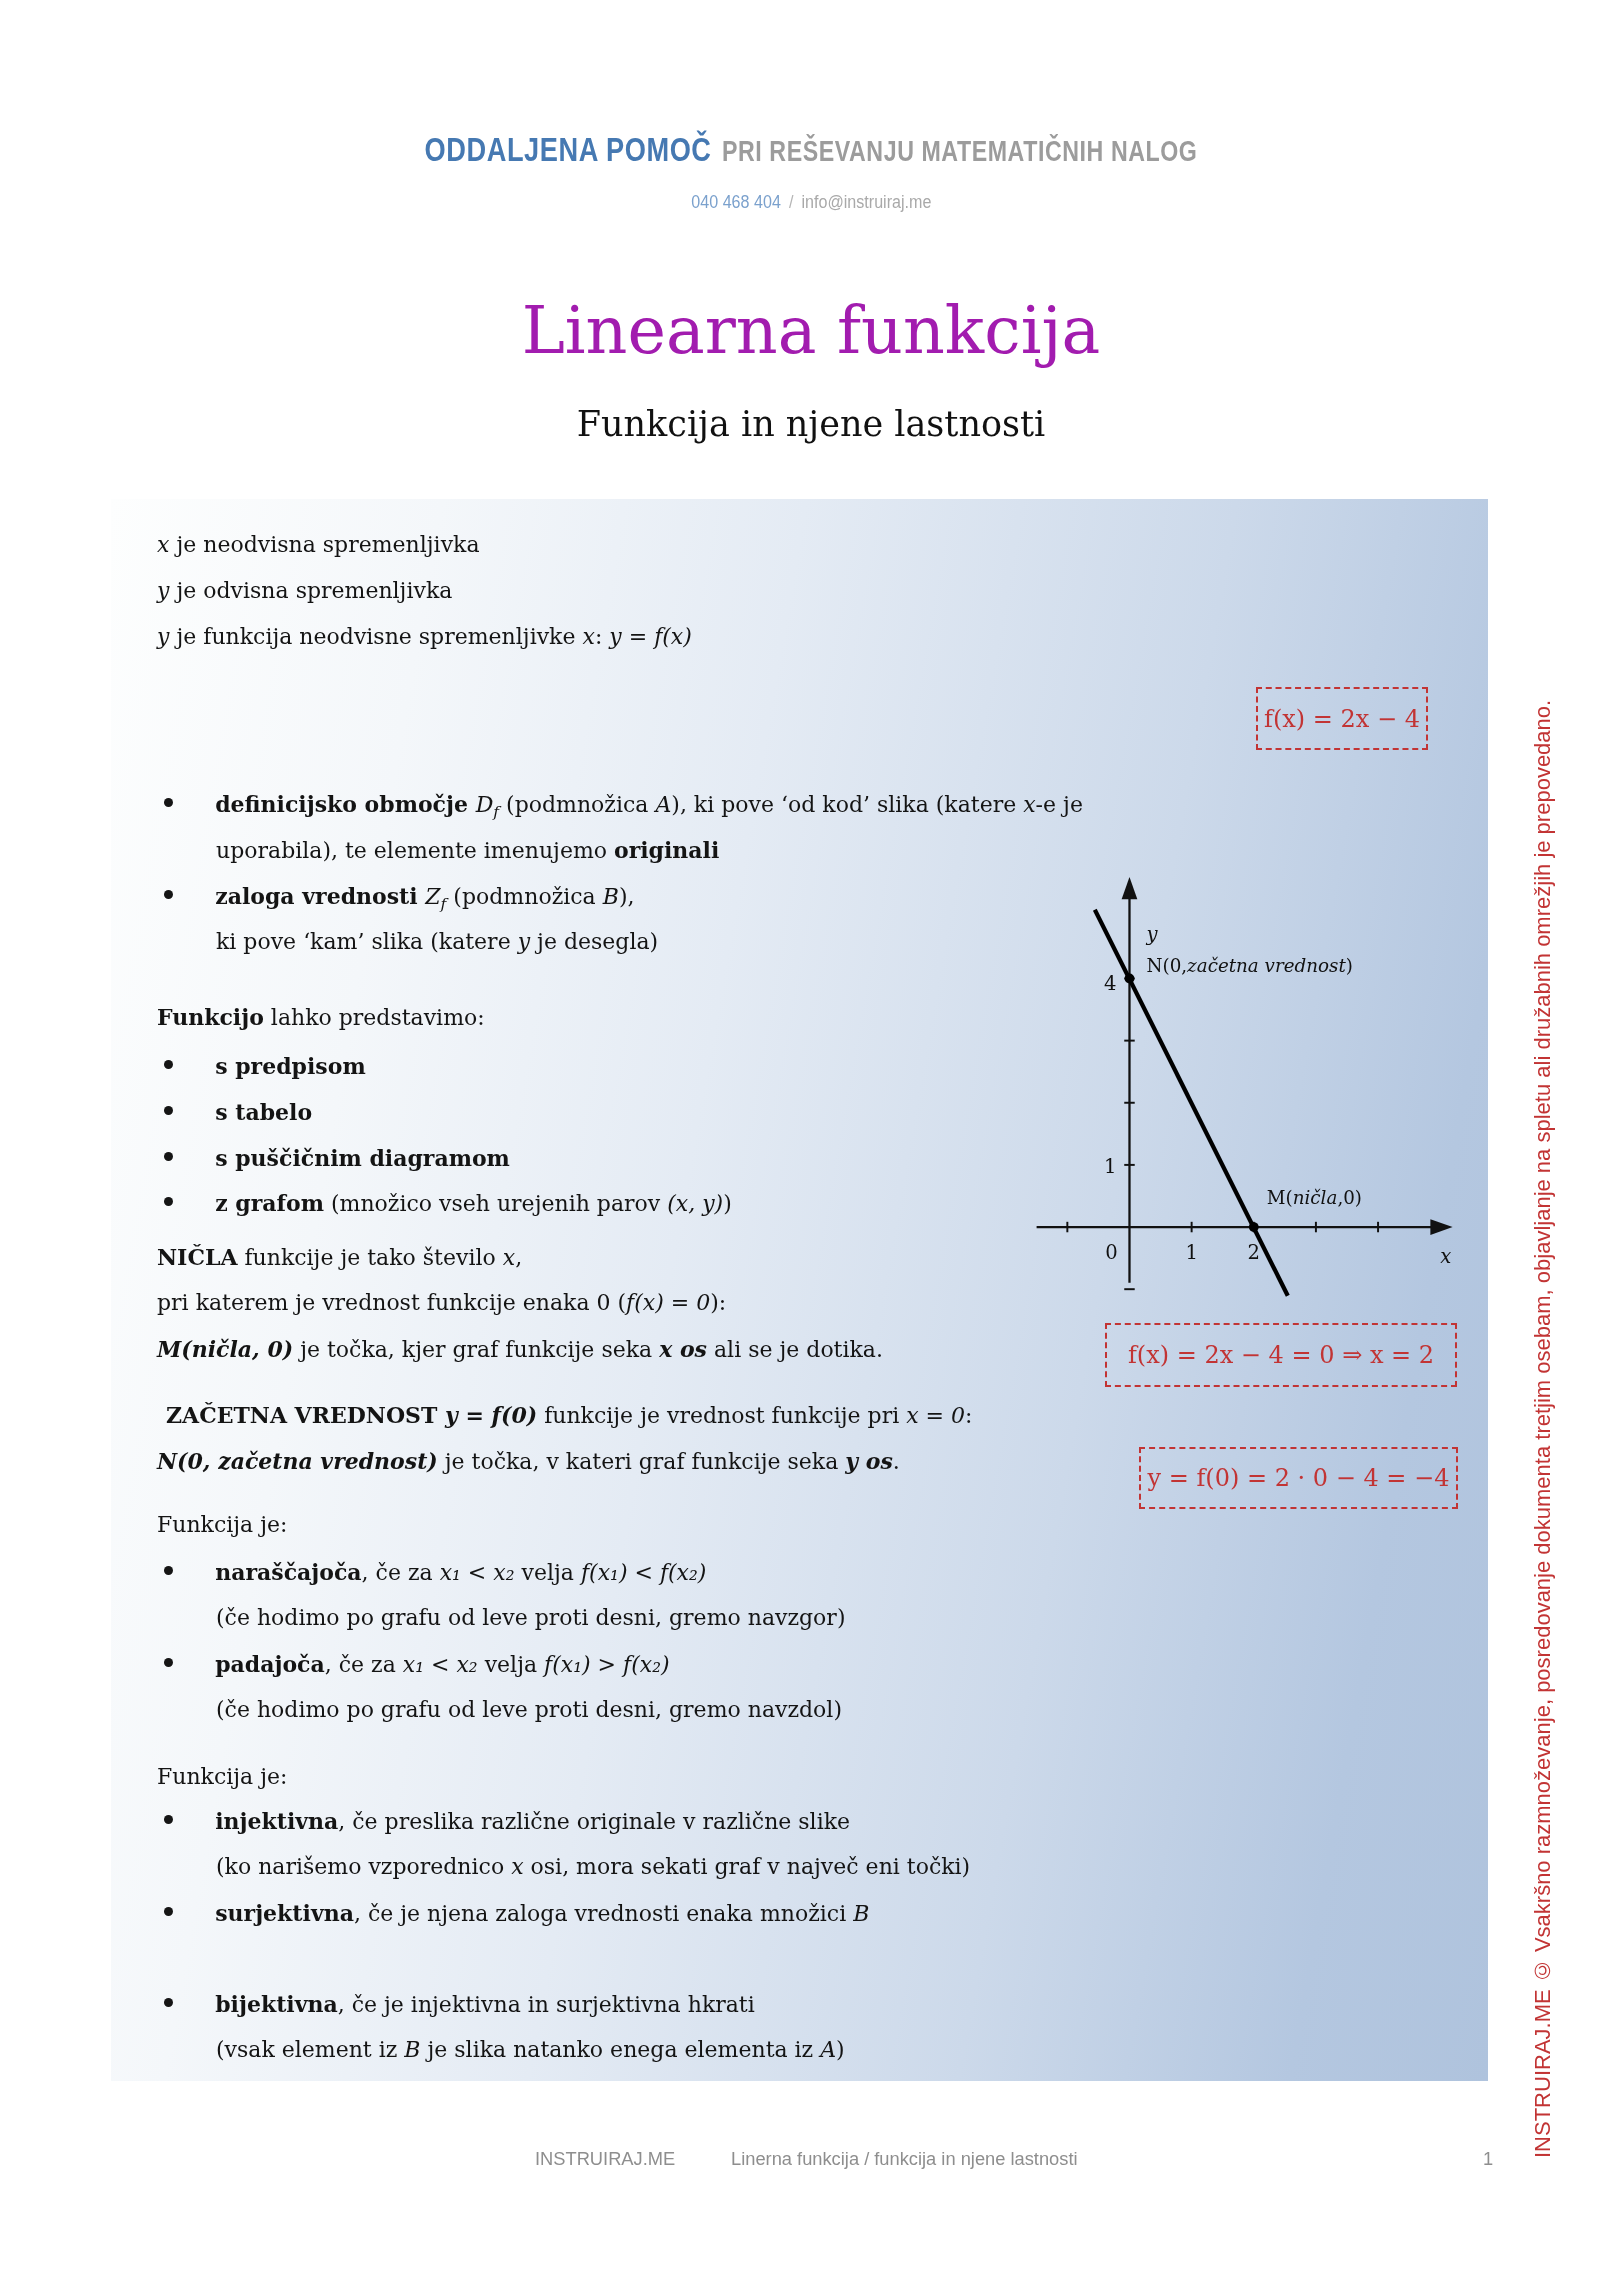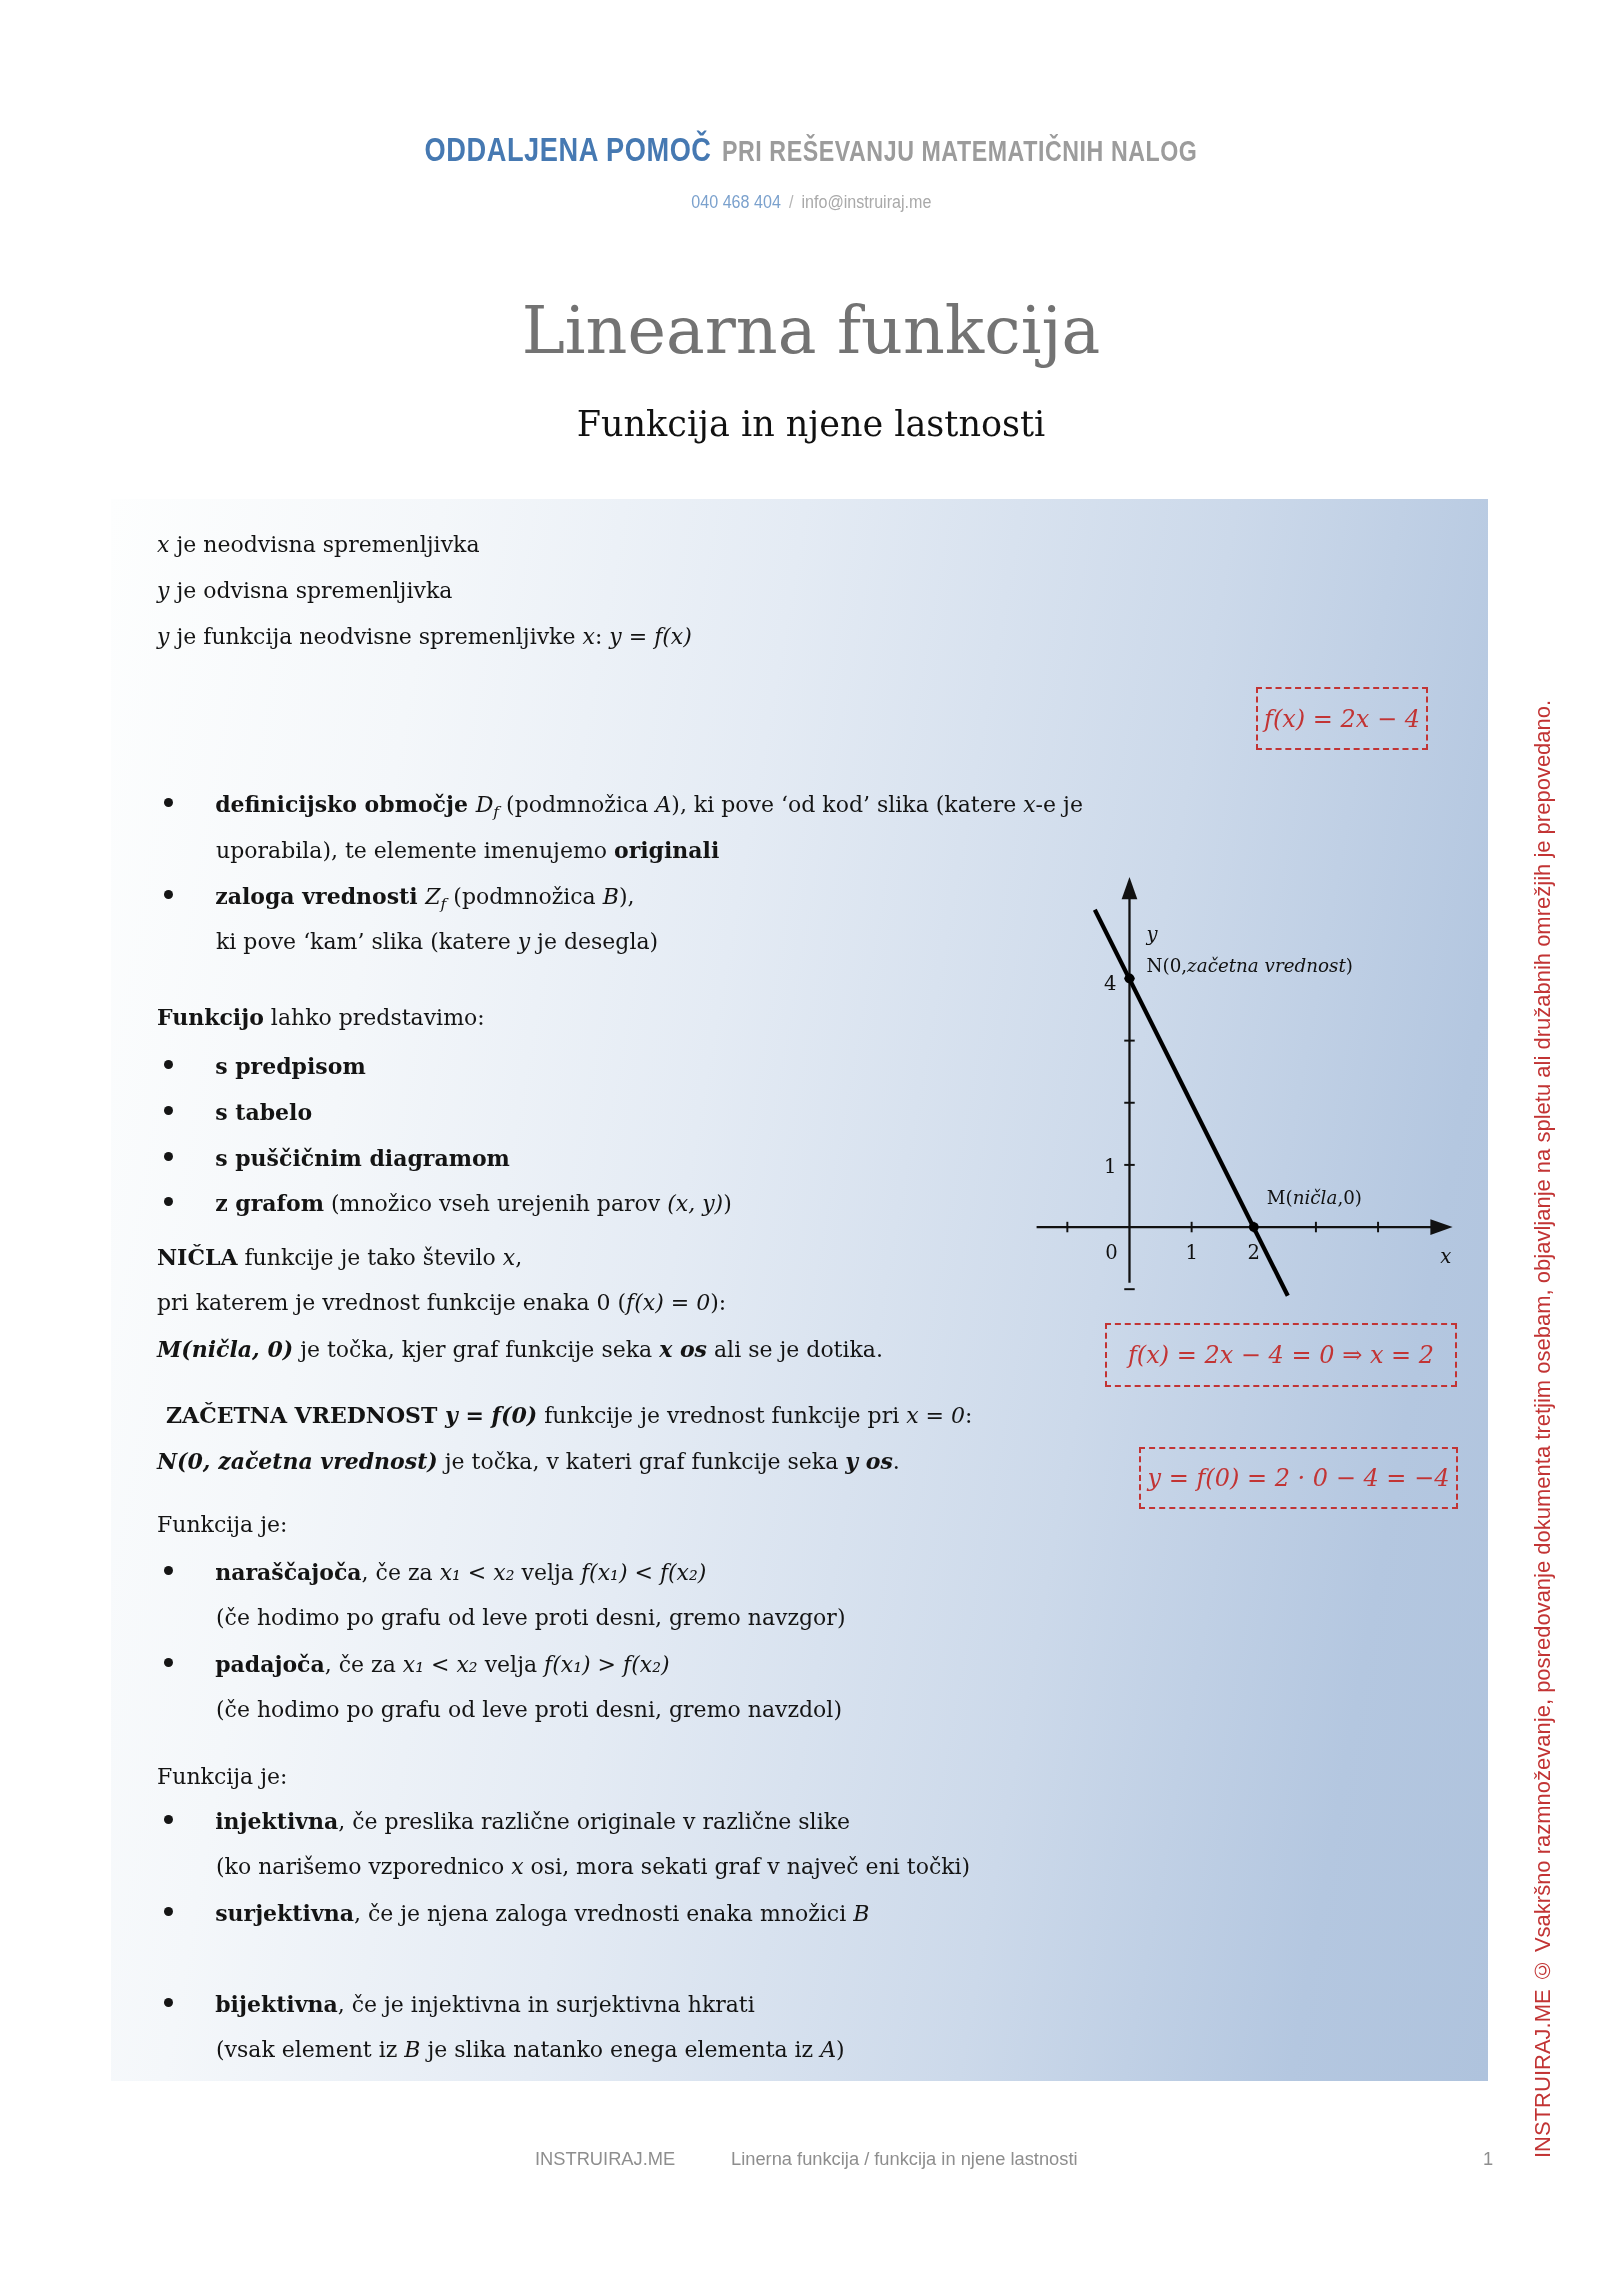--- a/index.html
+++ b/index.html
@@ -14,40 +14,40 @@
   .tagline { font-size:29px; color:#9c9c9c; letter-spacing:0.7px; margin-left:13px; }
   .contact-row { position:absolute; top:191px; left:0; width:1622px; text-align:center; white-space:nowrap; }
   .contact-squeeze { display:inline-block; transform:scaleX(0.88); transform-origin:center;
                      font-family:"Liberation Sans", sans-serif; font-size:18.3px; }
   .phone { color:#7ba1cd; }
   .slash { color:#b5b5b5; margin:0 9.2px; }
   .email { color:#a9a9a9; }
 
   
   .title    { position:absolute; top:293px; left:0; width:1622px; margin:0; text-align:center;
-              font-size:65px; font-weight:normal; color:#737373; }
+              font-size:65px; font-weight:normal; color:#a21caf; }
   .subtitle { position:absolute; top:404px; left:0; width:1622px; margin:0; text-align:center;
               font-size:35px; font-weight:normal; color:#111; }
 
   
   .panel { position:absolute; left:111px; top:499px; width:1377px; height:1582px;
            background:linear-gradient(100deg,#fdfefe 0%,#f4f7fa 20%,#e4ebf4 42%,#ccd9ea 68%,#b4c7e0 88%,#afc3dd 100%); }
 
   
   .ln { position:absolute; white-space:nowrap; font-size:22px; line-height:30px; color:#141414; }
   .b  { font-weight:bold; }
   .i  { font-style:italic; }
   .bi { font-weight:bold; font-style:italic; }
   sub.i { font-size:15.7px; font-style:italic; }
   .dot { display:inline-block; width:9.2px; height:9.2px; border-radius:50%; background:#151515;
          margin-right:42px; position:relative; top:-4.6px; }
 
   
   .rbox { position:absolute; border:2px dashed #c23434; color:#c23434;
-          font-style:italic; font-size:24px; display:flex; align-items:center; justify-content:center;
+          font-size:24px; display:flex; align-items:center; justify-content:center;
           white-space:nowrap; }
 
   
   .graph { position:absolute; left:1018px; top:864px; }
   .graph text { font-family:"DejaVu Serif", serif; font-size:30px; fill:#111; }
   .graph .it { font-style:italic; }
   .graph .small { font-size:28px; }
 
   
   .watermark { position:absolute; left:1530px; top:839px; height:1319px; width:38px;

